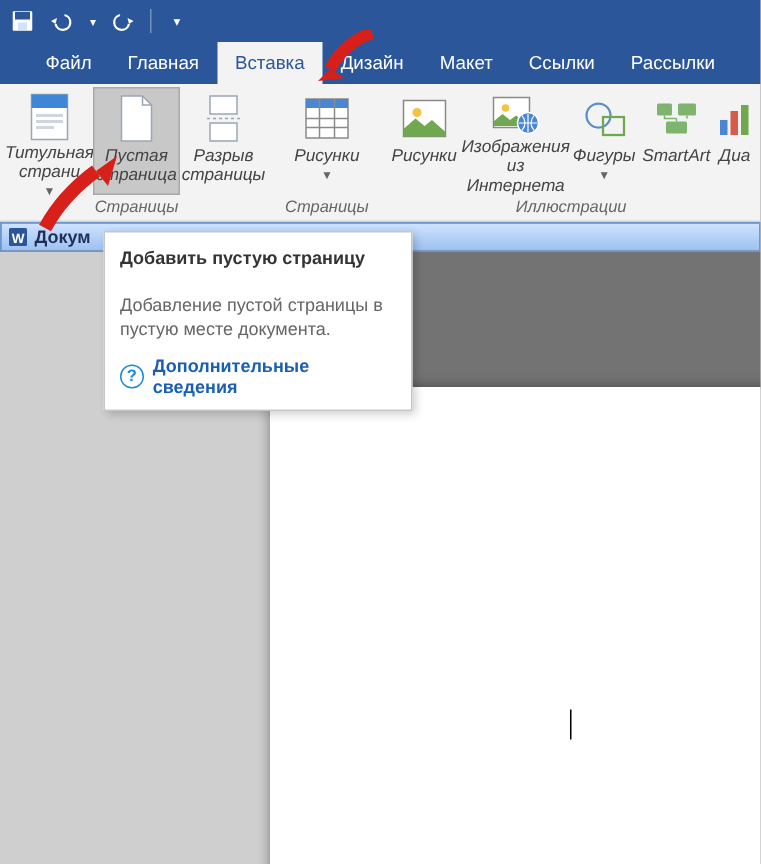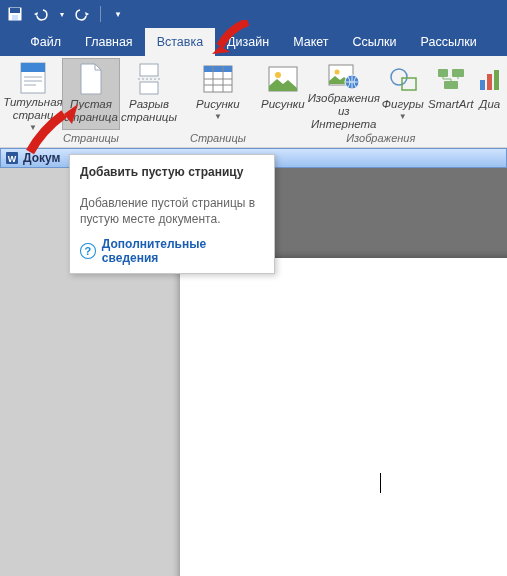--- a/index.html
+++ b/index.html
@@ -182,21 +182,21 @@
         <div class="ico">
           <svg width="24" height="26">
               <rect x="2" y="14" width="5" height="10" fill="#4a86d1"></rect>
               <rect x="9" y="8" width="5" height="16" fill="#d65b4a"></rect>
               <rect x="16" y="4" width="5" height="20" fill="#6fa84f"></rect>
             </svg>
         </div>
         <span>Диа</span>
       </div>
     </div>
-    <div class="grouplabel" style="width:100%;">Изображения</div>
+    <div class="grouplabel" style="width:100%;">Иллюстрации</div>
   </div>
 </div>
 
 <div class="titlebar">
   <span>
     <svg width="14" height="14">
         <rect x="1" y="1" width="12" height="12" fill="#2b579a" rx="1"></rect>
         <text x="7" y="11" font-size="9" fill="#fff" text-anchor="middle" font-weight="bold">W</text>
       </svg>
   </span>

